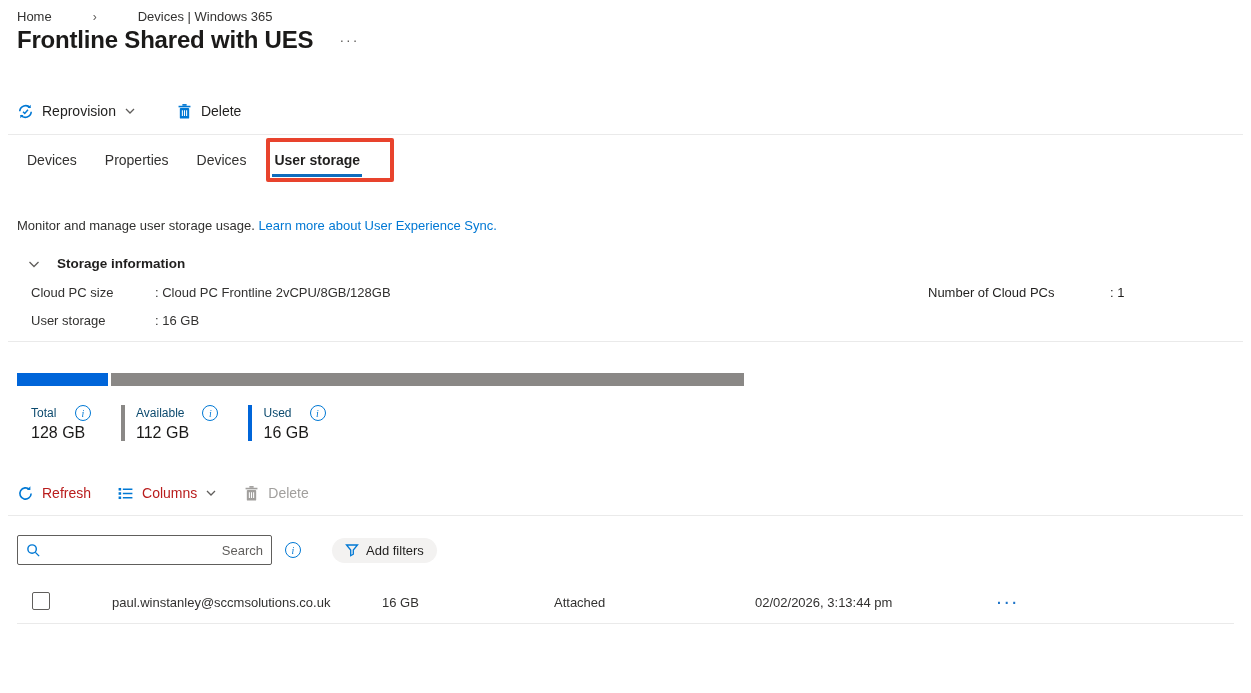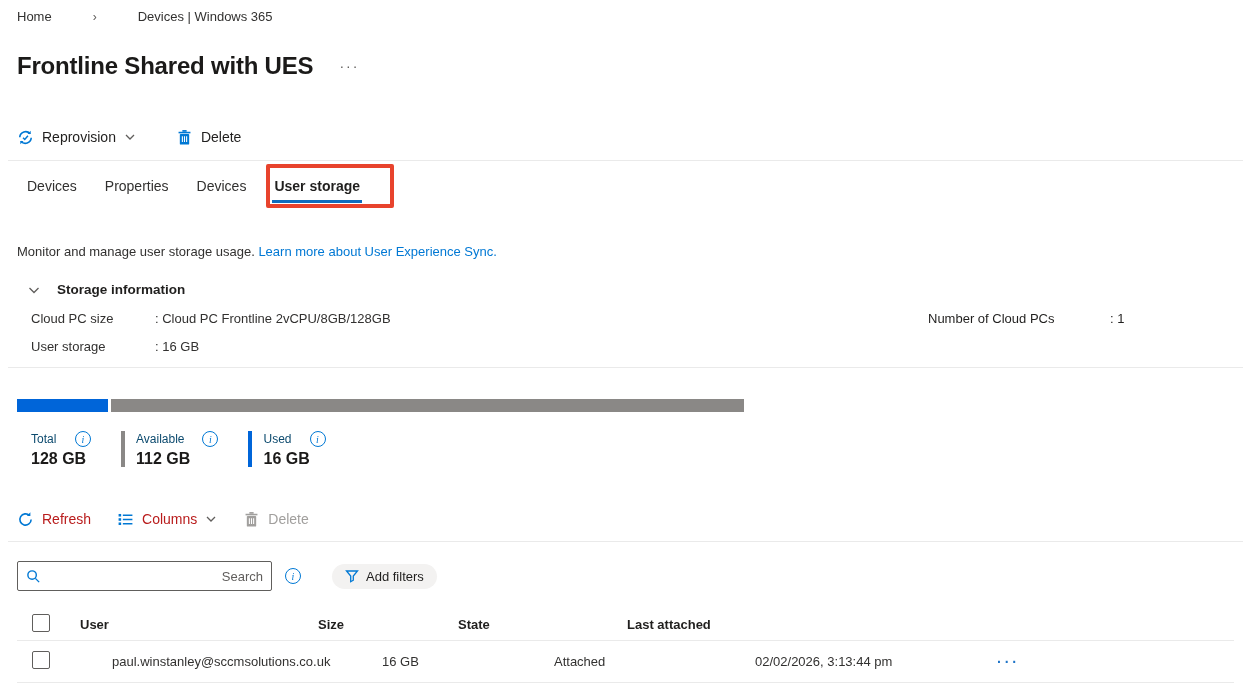--- a/index.html
+++ b/index.html
@@ -10,21 +10,21 @@
     color:#201f1e; font-size:13px;
   }
   .page { padding:0 17px; position:relative; }
 
   
   .breadcrumb { padding-top:9px; display:flex; align-items:center; font-size:13px; color:#323130;gap:32px; }
   .crumb { cursor:pointer; }
   .crumb-sep { color:#605e5c; margin:0 9px; font-size:12px; }
 
   
-  .title-row { margin-top:28px; display:flex; align-items:center; }
+  .title-row { margin-top:2px; display:flex; align-items:center; }
   .page-title { font-size:24px; font-weight:700; color:#1b1a19; letter-spacing:-0.2px; }
   .title-more { color:#605e5c; margin-left:26px; font-size:14px; letter-spacing:2px; cursor:pointer; }
 
   
   .command-bar { margin-top:42px; display:flex; align-items:center; height:30px; }
   .cmd { display:flex; align-items:center; cursor:pointer; font-size:14px; color:#201f1e; margin-right:40px; }
   .cmd .ico { width:17px; height:17px; margin-right:8px; display:inline-flex; }
   .chev { width:12px; height:12px; margin-left:8px; display:inline-flex; }
 
   .divider-full { border-top:1px solid #eaeaea; margin:8px -9px 0 -9px; }
@@ -56,21 +56,21 @@
   .bar-gap { width:3px; height:100%; background:#fff; }
   .bar-available { flex:1; height:100%; background:#8a8886; }
 
   
   .legend { margin-top:19px; display:flex; padding-left:14px; }
   .legend-item { display:flex; margin-right:30px; }
   .legend-marker { width:4px; height:36px; margin-right:11px; }
   .legend-texts { display:flex; flex-direction:column; }
   .legend-label-row { display:flex; align-items:center; }
   .legend-label { font-size:12px; color:#0c4a6e; margin-right:18px; min-width:26px; }
-  .legend-value { font-size:16px; font-weight:700; margin-top:3px; color:#1b1a19; }
+  .legend-value { font-size:16px; font-weight:400; margin-top:3px; color:#1b1a19; }
 
   .info-icon { width:16px; height:16px; border:1px solid #0078d4; border-radius:50%; color:#0078d4;
     display:inline-flex; align-items:center; justify-content:center; font-size:10px; font-style:italic;
     font-family:"Liberation Serif",serif; cursor:pointer; flex:0 0 16px; }
 
   
   .grid-toolbar { margin-top:37px; display:flex; align-items:center; height:28px; }
   .gcmd { display:flex; align-items:center; cursor:pointer; font-size:14px; color:#b91c1c; margin-right:26px; }
   .gcmd .ico { width:17px; height:17px; margin-right:8px; display:inline-flex; }
   .gcmd.disabled { color:#a19f9d; cursor:default; }
@@ -274,30 +274,20 @@
       <span class="ico">
         <svg viewBox="0 0 14 14" width="14" height="14">
           <path d="M1.5 2h11L8.3 7v4.2L5.7 12.7V7z" fill="none" stroke="#0078d4" stroke-width="1.3"></path>
         </svg>
       </span>
       <span>Add filters</span>
     </button>
   </div>
 
   <div class="table">
-    <div class="trow thead">
-      <div class="cell-check">
-        <span class="checkbox"></span>
-      </div>
-      <div>User</div>
-      <div>Size</div>
-      <div>State</div>
-      <div>Last attached</div>
-      <div></div>
-    </div>
     <div class="trow tbody-row">
       <div class="cell-check">
         <span class="checkbox"></span>
       </div>
       <div class="cell-user">paul.winstanley@sccmsolutions.co.uk</div>
       <div>16 GB</div>
       <div>Attached</div>
       <div>02/02/2026, 3:13:44 pm</div>
       <div class="row-more">···</div>
     </div>

